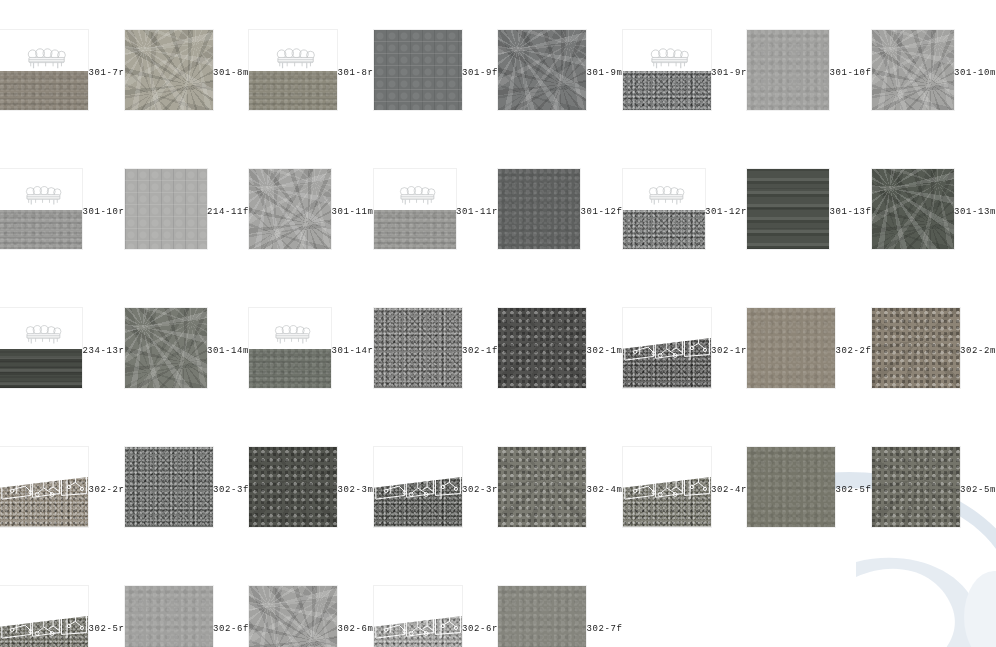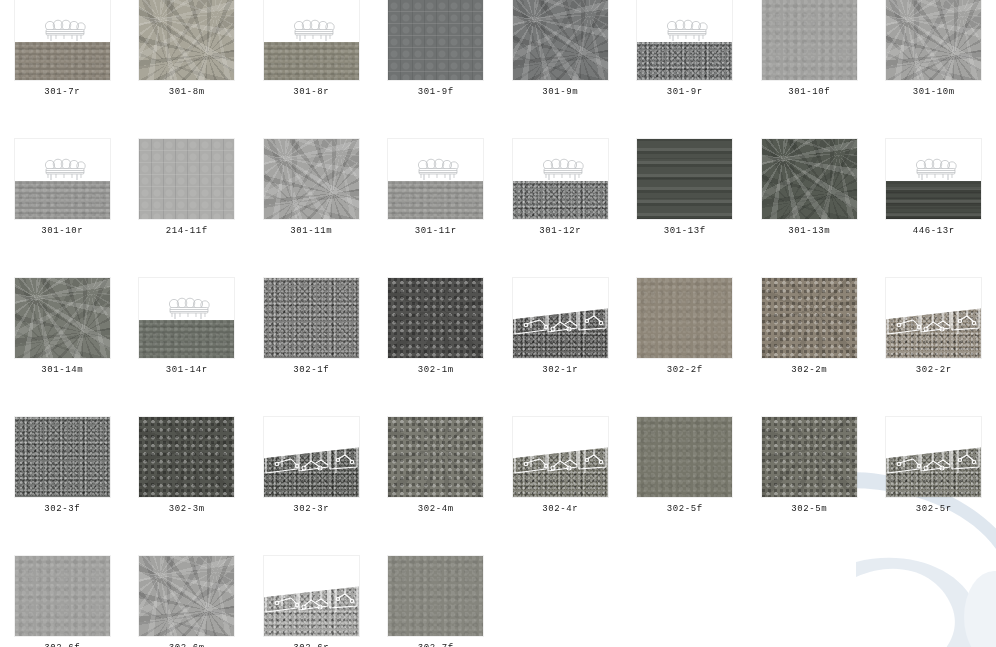--- a/index.html
+++ b/index.html
@@ -18,21 +18,21 @@
   #grid{
     position:relative; z-index:1;
     display:grid;
     grid-template-columns:repeat(8,124.5px);
     grid-auto-rows:139px;
     width:996px;
   }
 
   .cell{
     position:relative;
-    display:flex;flex-direction:column;align-items:center;
+    display:flex;flex-direction:row;align-items:center;
     padding-top:0px;
     box-sizing:border-box;
   }
 
   .swatch{
     width:95px;height:80px;
     position:relative;overflow:hidden;
     background:#b9b9b9;
     box-shadow:0 0 0 1px rgba(0,0,0,0.06);
   }
@@ -248,20 +248,26 @@
       <rect x="31" y="29.5" width="38" height="5.5" rx="1.2" fill="#ffffff"></rect>
       <path d="M33 35 L33 39 M41 35 L41 39 M49 35 L49 39 M57 35 L57 39 M66 35 L66 39"></path>
       <path d="M31 31.5 H69 M31 33.5 H69"></path>
       <path d="M36 35 L36 41 M62 35 L62 41" stroke="#cfd2d4" stroke-width="1.3"></path>
     </g>
   </svg>
       </div>
       <div class="lbl">301-11r</div>
     </div>
     <div class="cell">
+      <div class="swatch">
+        <div class="fill tx-flat" style="background: rgb(93, 95, 94);"></div>
+      </div>
+      <div class="lbl">301-12f</div>
+    </div>
+    <div class="cell">
       <div class="swatch room">
         <div class="floor tx-speck floor-persp" style="background: rgb(90, 92, 91);"></div>
         <svg class="scene" viewBox="0 0 95 80" xmlns="http://www.w3.org/2000/svg" aria-hidden="true">
     <g fill="none" stroke="#b9bcbe" stroke-width="0.7">
       <circle cx="35" cy="26" r="4.6"></circle>
             <circle cx="43" cy="25" r="4.8"></circle>
       <circle cx="51" cy="25" r="4.8"></circle>
             <circle cx="59" cy="26" r="4.6"></circle>
       <circle cx="66" cy="27" r="4.2"></circle>
       <rect x="31" y="29.5" width="38" height="5.5" rx="1.2" fill="#ffffff"></rect>
@@ -295,21 +301,21 @@
       <circle cx="51" cy="25" r="4.8"></circle>
             <circle cx="59" cy="26" r="4.6"></circle>
       <circle cx="66" cy="27" r="4.2"></circle>
       <rect x="31" y="29.5" width="38" height="5.5" rx="1.2" fill="#ffffff"></rect>
       <path d="M33 35 L33 39 M41 35 L41 39 M49 35 L49 39 M57 35 L57 39 M66 35 L66 39"></path>
       <path d="M31 31.5 H69 M31 33.5 H69"></path>
       <path d="M36 35 L36 41 M62 35 L62 41" stroke="#cfd2d4" stroke-width="1.3"></path>
     </g>
   </svg>
       </div>
-      <div class="lbl">446-13r</div>
+      <div class="lbl">234-13r</div>
     </div>
     <div class="cell">
       <div class="swatch">
         <div class="fill tx-swirl" style="background: rgb(119, 122, 114);"></div>
       </div>
       <div class="lbl">301-14m</div>
     </div>
     <div class="cell">
       <div class="swatch room">
         <div class="floor tx-flat floor-persp" style="background: rgb(110, 114, 106);"></div>

